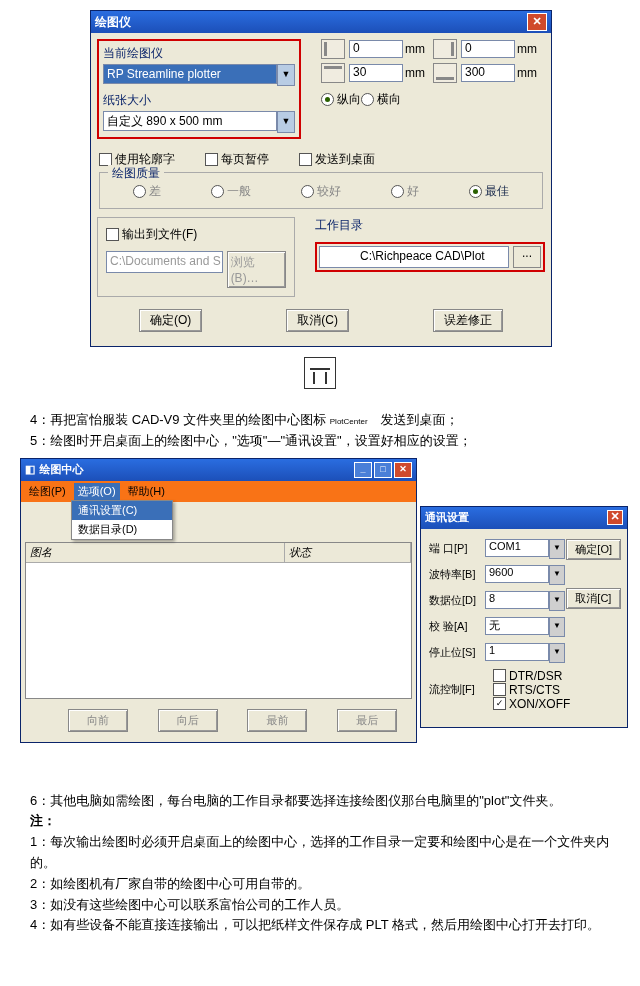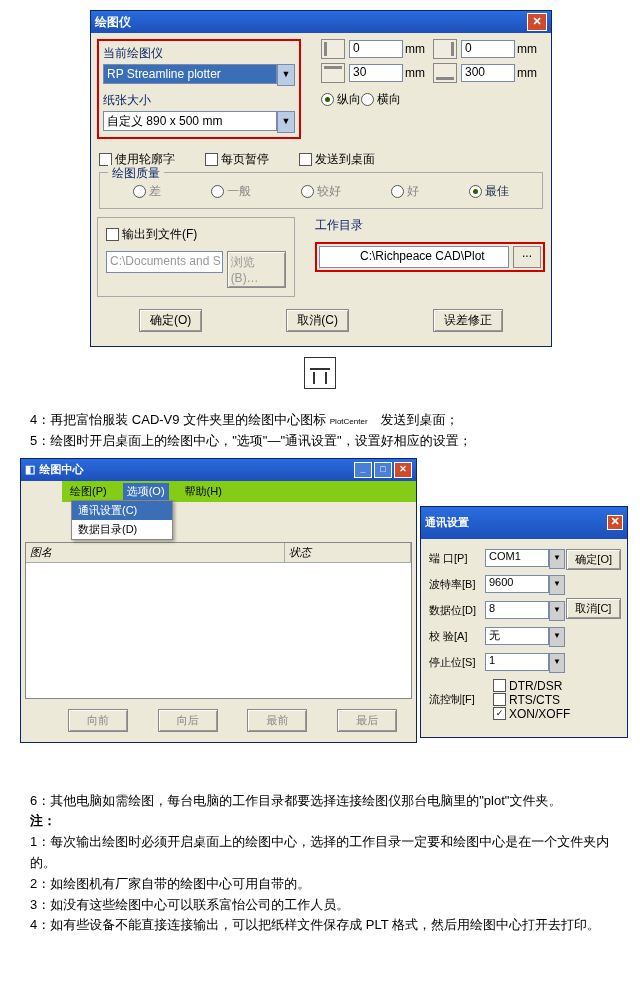--- a/index.html
+++ b/index.html
@@ -296,25 +296,24 @@
   text-align: center;
   line-height: 12px;
   font-size: 9px;
   color: #fff;
 }
 .wbtn.close {
   background: #d04a2c;
 }
 .menubar {
   display: flex;
-  background: #84cc16;
+  background: #f97316;
   padding: 2px 4px;
-  gap: 12px;
-  font-size: 11px;
-  margin-left: 41px;
+  gap: 4px;
+  font-size: 11px;
 }
 .menubar .mitem {
   padding: 1px 4px;
 }
 .menubar .mitem.active {
   background: #3a6fb8;
   color: #fff;
 }
 .menudrop {
   position: relative;
@@ -582,21 +581,21 @@
       </div>
       <div class="bottom-btns">
         <span class="btn">向前</span>
         <span class="btn">向后</span>
         <span class="btn">最前</span>
         <span class="btn">最后</span>
       </div>
     </div>
 
     <div class="dlg3">
-      <div class="titlebar" style="height:32px;font-size:11px;">
+      <div class="titlebar" style="height:22px;font-size:11px;">
         <span class="title">通讯设置</span>
         <span class="closebtn" style="width:14px;height:13px;line-height:11px;">✕</span>
       </div>
       <div class="body3" style="position:relative;">
         <div class="frow">
           <span class="flabel">端 口[P]</span>
           <span class="fsel">
               <span class="fin">COM1</span>
               <span class="fdrp">▼</span>
             </span>

